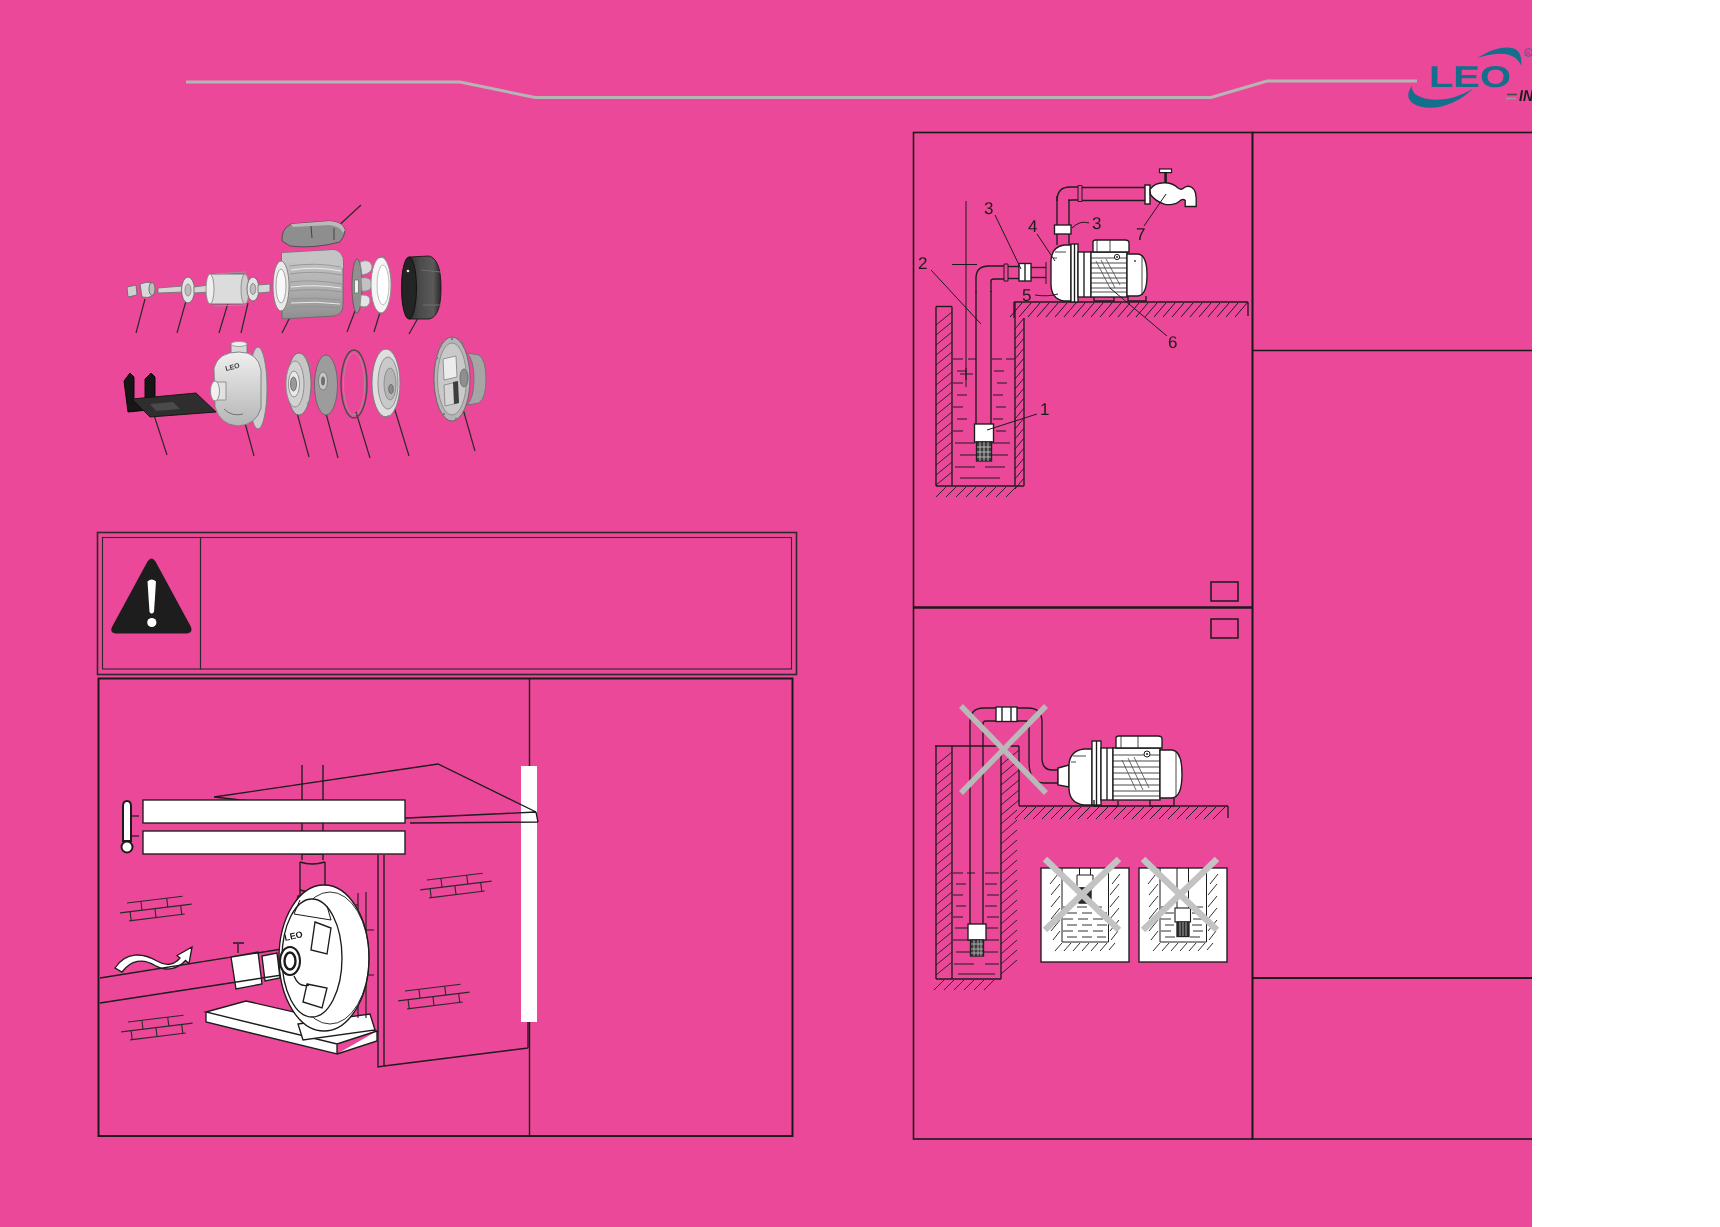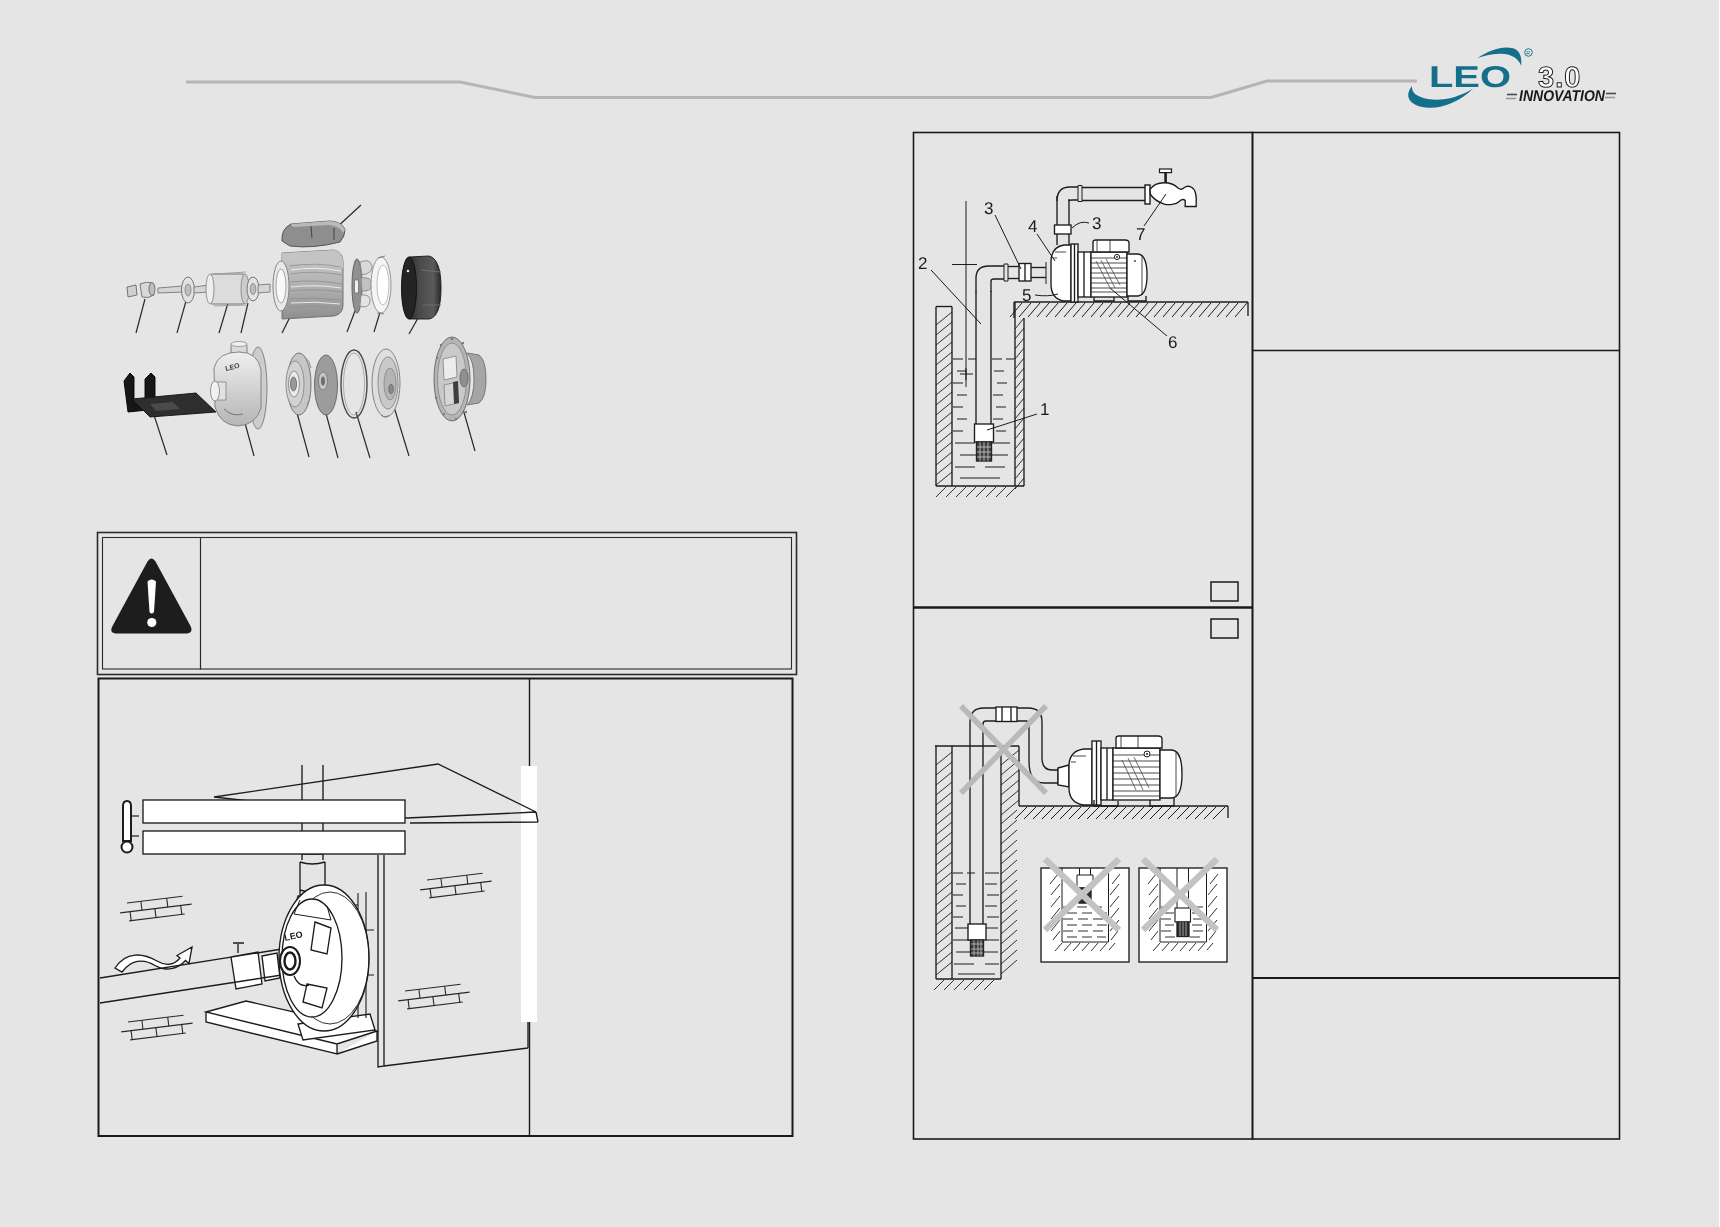--- a/index.html
+++ b/index.html
@@ -1,16 +1,16 @@
 <!DOCTYPE html>
 <html><head>
 <meta charset="utf-8">
 <style>
 html,body{margin:0;padding:0;background:#ffffff;}
-.page{position:relative;width:1719px;height:1227px;overflow:hidden;background:#e5e5e5;
+.page{position:relative;width:1532px;height:1227px;overflow:hidden;background:#ec4899;
 font-family:"Liberation Sans",sans-serif;}
 svg{position:absolute;left:0;top:0;display:block;}
 </style>
 </head>
 <body>
 <div class="page">
 <svg width="1720" height="1227" viewBox="0 0 1720 1227" fill="none" text-rendering="geometricPrecision">
 <defs>
 <linearGradient id="gStator" x1="0" y1="0" x2="0" y2="1">
 <stop offset="0" stop-color="#c9c9c9"></stop>

